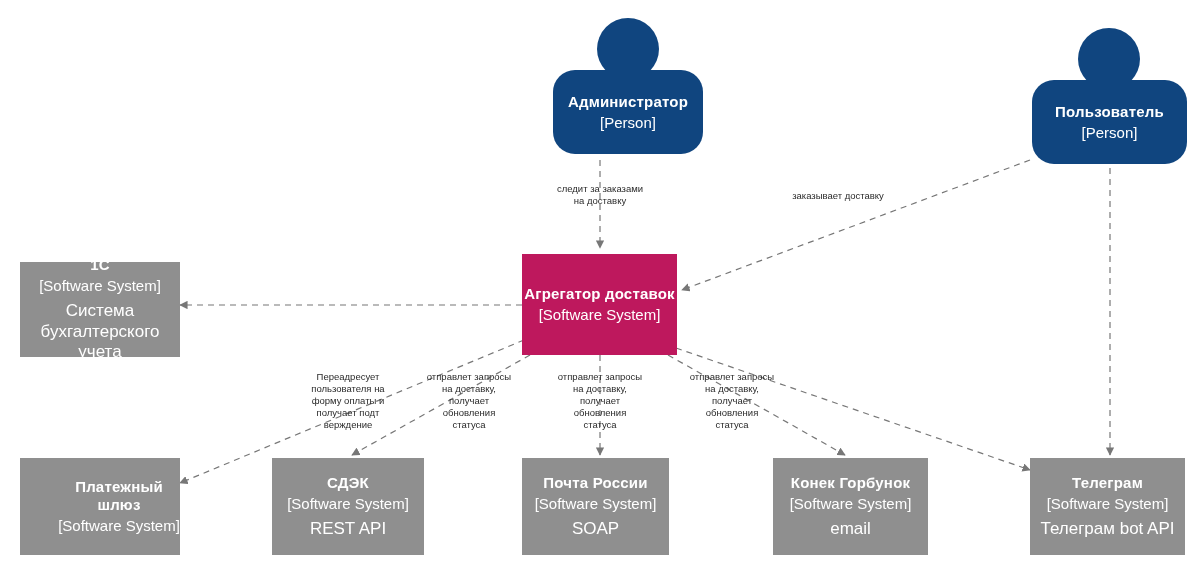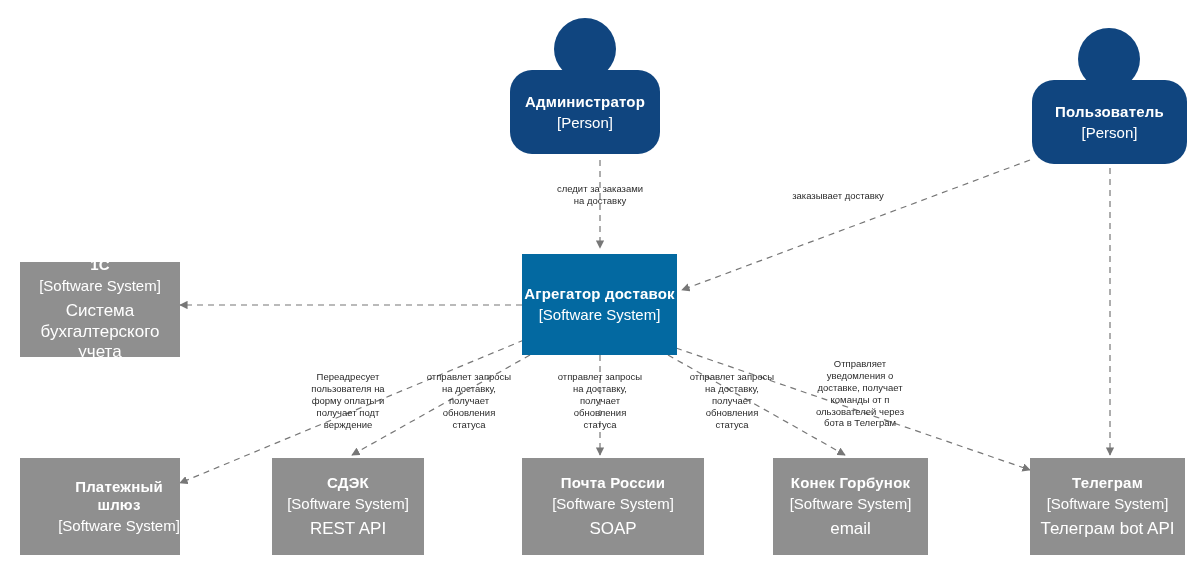--- a/index.html
+++ b/index.html
@@ -117,21 +117,21 @@
 
     <g>
       <path d="M 668 355 L 845 455" stroke="#777777" stroke-width="1.2" stroke-dasharray="6,5" fill="none" marker-end="url(#arrow)"></path>
     </g>
 
     <g>
       <path d="M 676 348 L 1030 470" stroke="#777777" stroke-width="1.2" stroke-dasharray="6,5" fill="none" marker-end="url(#arrow)"></path>
     </g>
   </svg>
 
-  <div class="node person" style="left:510px; top:18px; width:150px; height:145px;">
+  <div class="node person" style="left:553px; top:18px; width:150px; height:145px;">
     <div class="head" style="left:44px; top:0px; width:62px; height:62px; background:#10457f;"></div>
     <div class="body" style="left:0px; top:52px; width:150px; height:84px; background:#10457f;">
       <div class="title">Администратор</div>
       <div class="stereotype">[Person]</div>
     </div>
   </div>
 
   <div class="node person" style="left:1032px; top:28px; width:155px; height:145px;">
     <div class="head" style="left:46px; top:0px; width:62px; height:62px; background:#10457f;"></div>
     <div class="body" style="left:0px; top:52px; width:155px; height:84px; background:#10457f;">
@@ -139,37 +139,37 @@
       <div class="stereotype">[Person]</div>
     </div>
   </div>
 
   <div class="node" style="left:20px; top:262px; width:160px; height:95px; background:#8f8f8f;">
     <div class="title">1С</div>
     <div class="stereotype">[Software System]</div>
     <div class="desc">Система бухгалтерского учета</div>
   </div>
 
-  <div class="node" style="left:522px; top:254px; width:155px; height:101px; background:#0369a1;">
+  <div class="node" style="left:522px; top:254px; width:155px; height:101px; background:#be185d;">
     <div class="title">Агрегатор доставок</div>
     <div class="stereotype">[Software System]</div>
   </div>
 
   <div class="node" style="left:20px; top:458px; width:160px; height:97px; background:#8f8f8f;padding-left:38px;">
     <div class="title">Платежный шлюз</div>
     <div class="stereotype">[Software System]</div>
   </div>
 
   <div class="node" style="left:272px; top:458px; width:152px; height:97px; background:#8f8f8f;">
     <div class="title">СДЭК</div>
     <div class="stereotype">[Software System]</div>
     <div class="desc">REST API</div>
   </div>
 
-  <div class="node" style="left:522px; top:458px; width:182px; height:97px; background:#8f8f8f;">
+  <div class="node" style="left:522px; top:458px; width:147px; height:97px; background:#8f8f8f;">
     <div class="title">Почта России</div>
     <div class="stereotype">[Software System]</div>
     <div class="desc">SOAP</div>
   </div>
 
   <div class="node" style="left:773px; top:458px; width:155px; height:97px; background:#8f8f8f;">
     <div class="title">Конек Горбунок</div>
     <div class="stereotype">[Software System]</div>
     <div class="desc">email</div>
   </div>
@@ -187,15 +187,14 @@
 
 
   <div class="edge-label" style="left:298px; top:371px; width:100px;">Переадресует пользователя на форму оплаты и получает подт верждение</div>
 
   <div class="edge-label" style="left:425px; top:371px; width:88px;">отправлет запросы на доставку, получает обновления статуса</div>
 
   <div class="edge-label" style="left:556px; top:371px; width:88px;">отправлет запросы на доставку, получает обновления статуса</div>
 
   <div class="edge-label" style="left:688px; top:371px; width:88px;">отправлет запросы на доставку, получает обновления статуса</div>
 
-  <div class="edge-label" style="left:806px; top:358px; width:108px;">Отправляет уведомления о доставке, получает команды от п ользователей через бота в Телеграм</div>
 
 </div>
 
 </body></html>

